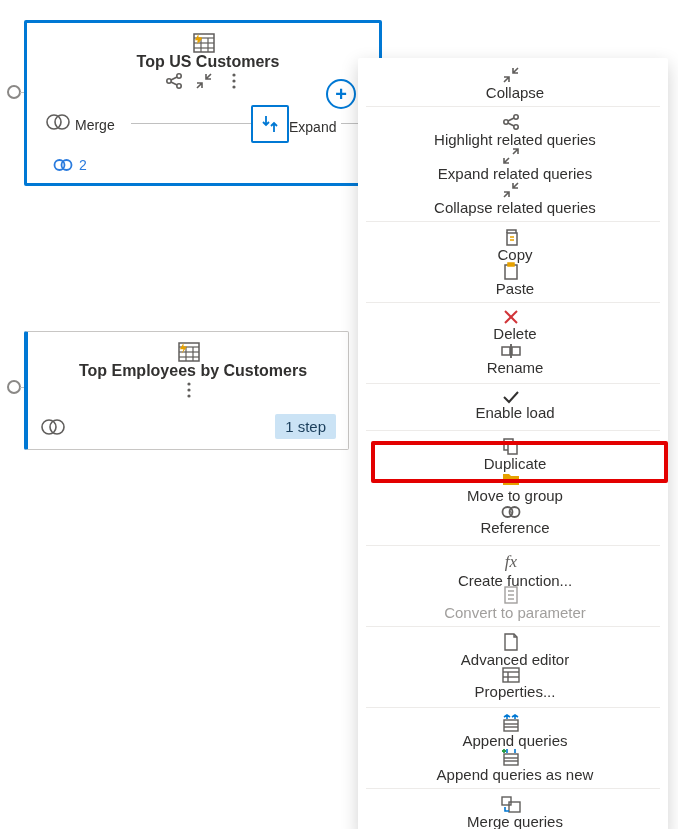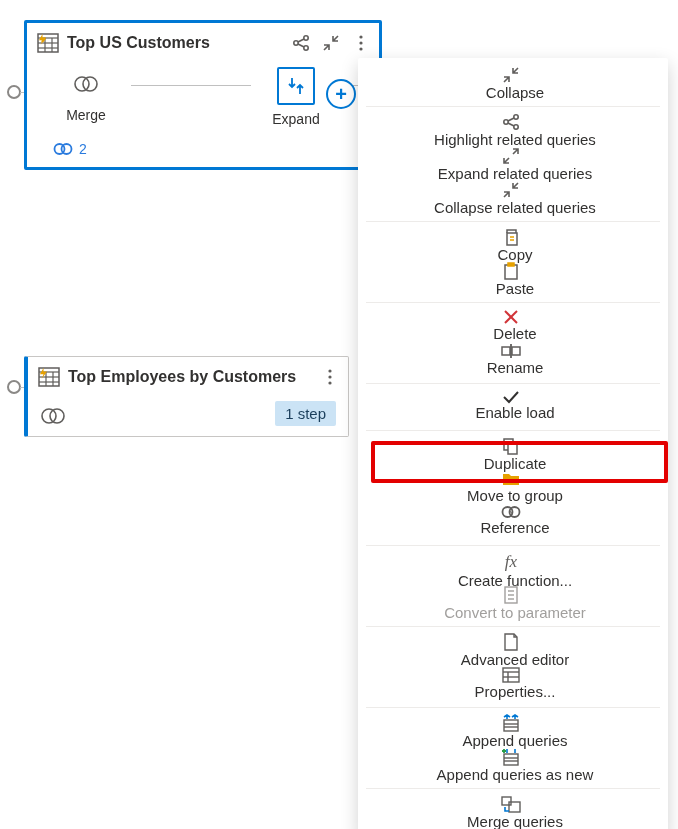--- a/index.html
+++ b/index.html
@@ -13,33 +13,33 @@
     --sel-blue:#cbe3f5;
     --ico:#605e5c;
   }
   html,body{margin:0;padding:0;width:678px;height:829px;background:#fff;font-family:"Segoe UI",Arial,sans-serif;color:var(--text);}
   .canvas{position:relative;width:678px;height:829px;}
 
   
   .q-card{position:absolute;background:#fff;border-radius:2px;}
   .q-card.selected{border:3px solid var(--blue);}
   .q-card.unselected{border:1px solid var(--border);border-left:4px solid var(--blue);}
-  .q-head{display:flex;align-items:center;padding:10px 8px 10px 10px;}
+  .q-head{display:flex;align-items:center;padding:10px 8px 10px 10px;flex-direction:column;}
   .q-title{font-size:16px;font-weight:600;flex:1;margin-left:8px;}
   .q-head .hicons{display:flex;gap:10px;align-items:center;color:var(--ico);}
   .hicon{width:20px;height:20px;display:flex;align-items:center;justify-content:center;cursor:pointer;}
   .q-body{display:flex;align-items:flex-start;padding:4px 14px 10px 14px;}
-  .step{display:flex;flex-direction:column;align-items:center;width:90px;}
+  .step{display:flex;flex-direction:row;align-items:center;width:90px;}
   .step-box{width:34px;height:34px;display:flex;align-items:center;justify-content:center;border-radius:2px;}
   .step-box.sel{border:2px solid var(--blue);}
   .step-label{font-size:14px;margin-top:6px;color:var(--text);}
   .hconn{flex:1;border-top:1px solid #c0c0c0;margin-top:18px;}
   .q-foot{padding:4px 14px 10px 26px;display:flex;align-items:center;color:var(--link-blue);font-size:14px;gap:6px;}
   .q-foot svg{stroke:var(--link-blue);}
-  .q-card .body-simple{display:flex;align-items:flex-end;padding:8px 12px 10px 12px;gap:20px;}
+  .q-card .body-simple{display:flex;align-items:center;padding:8px 12px 10px 12px;gap:20px;}
   .body-simple .spacer{flex:1;}
   .badge{background:var(--sel-blue);color:#1b3f5c;font-size:15px;padding:4px 10px;border-radius:2px;}
   .conn-dot{position:absolute;width:10px;height:10px;border:2px solid #8a8886;border-radius:50%;background:#fff;}
   .conn-line{position:absolute;height:1px;background:#c0c0c0;}
   .plus-btn{position:absolute;width:26px;height:26px;border:2px solid var(--blue);border-radius:50%;background:#fff;display:flex;align-items:center;justify-content:center;color:var(--blue);font-weight:700;font-size:20px;cursor:pointer;}
 
   
   .ctx{position:absolute;left:358px;top:58px;width:310px;background:#fff;box-shadow:var(--shadow);border-radius:2px;padding:6px 0;}
   .ctx-group{padding:2px 0;}
   .ctx-sep{height:1px;background:#edebe9;margin:4px 8px;}
@@ -131,21 +131,21 @@
         </svg>
       <span>2</span>
     </div>
   </div>
 
   <div class="plus-btn" style="left:326px;top:79px;">+</div>
 
   <div class="conn-dot" style="left:7px;top:380px;"></div>
   <div class="conn-line" style="left:20px;top:387px;width:5px;"></div>
 
-  <div class="q-card unselected" style="left:24px;top:356px;width:320px;">
+  <div class="q-card unselected" style="left:24px;top:331px;width:320px;">
     <div class="q-head" style="padding-bottom:6px;">
       <span>
         <svg width="22" height="20" viewBox="0 0 22 20">
             <rect x="1" y="1" width="20" height="18" fill="none" stroke="#605e5c" stroke-width="1.5"></rect>
             <line x1="1" y1="5" x2="21" y2="5" stroke="#605e5c" stroke-width="1.2"></line>
             <line x1="1" y1="10" x2="21" y2="10" stroke="#605e5c" stroke-width="1.2"></line>
             <line x1="1" y1="15" x2="21" y2="15" stroke="#605e5c" stroke-width="1.2"></line>
             <line x1="8" y1="5" x2="8" y2="19" stroke="#605e5c" stroke-width="1.2"></line>
             <line x1="15" y1="5" x2="15" y2="19" stroke="#605e5c" stroke-width="1.2"></line>
             <path d="M5 0 L1 7 L5 7 L3 12 L9 4 L5 4 Z" fill="#e6a100" transform="translate(1,1) scale(.9)"></path>

